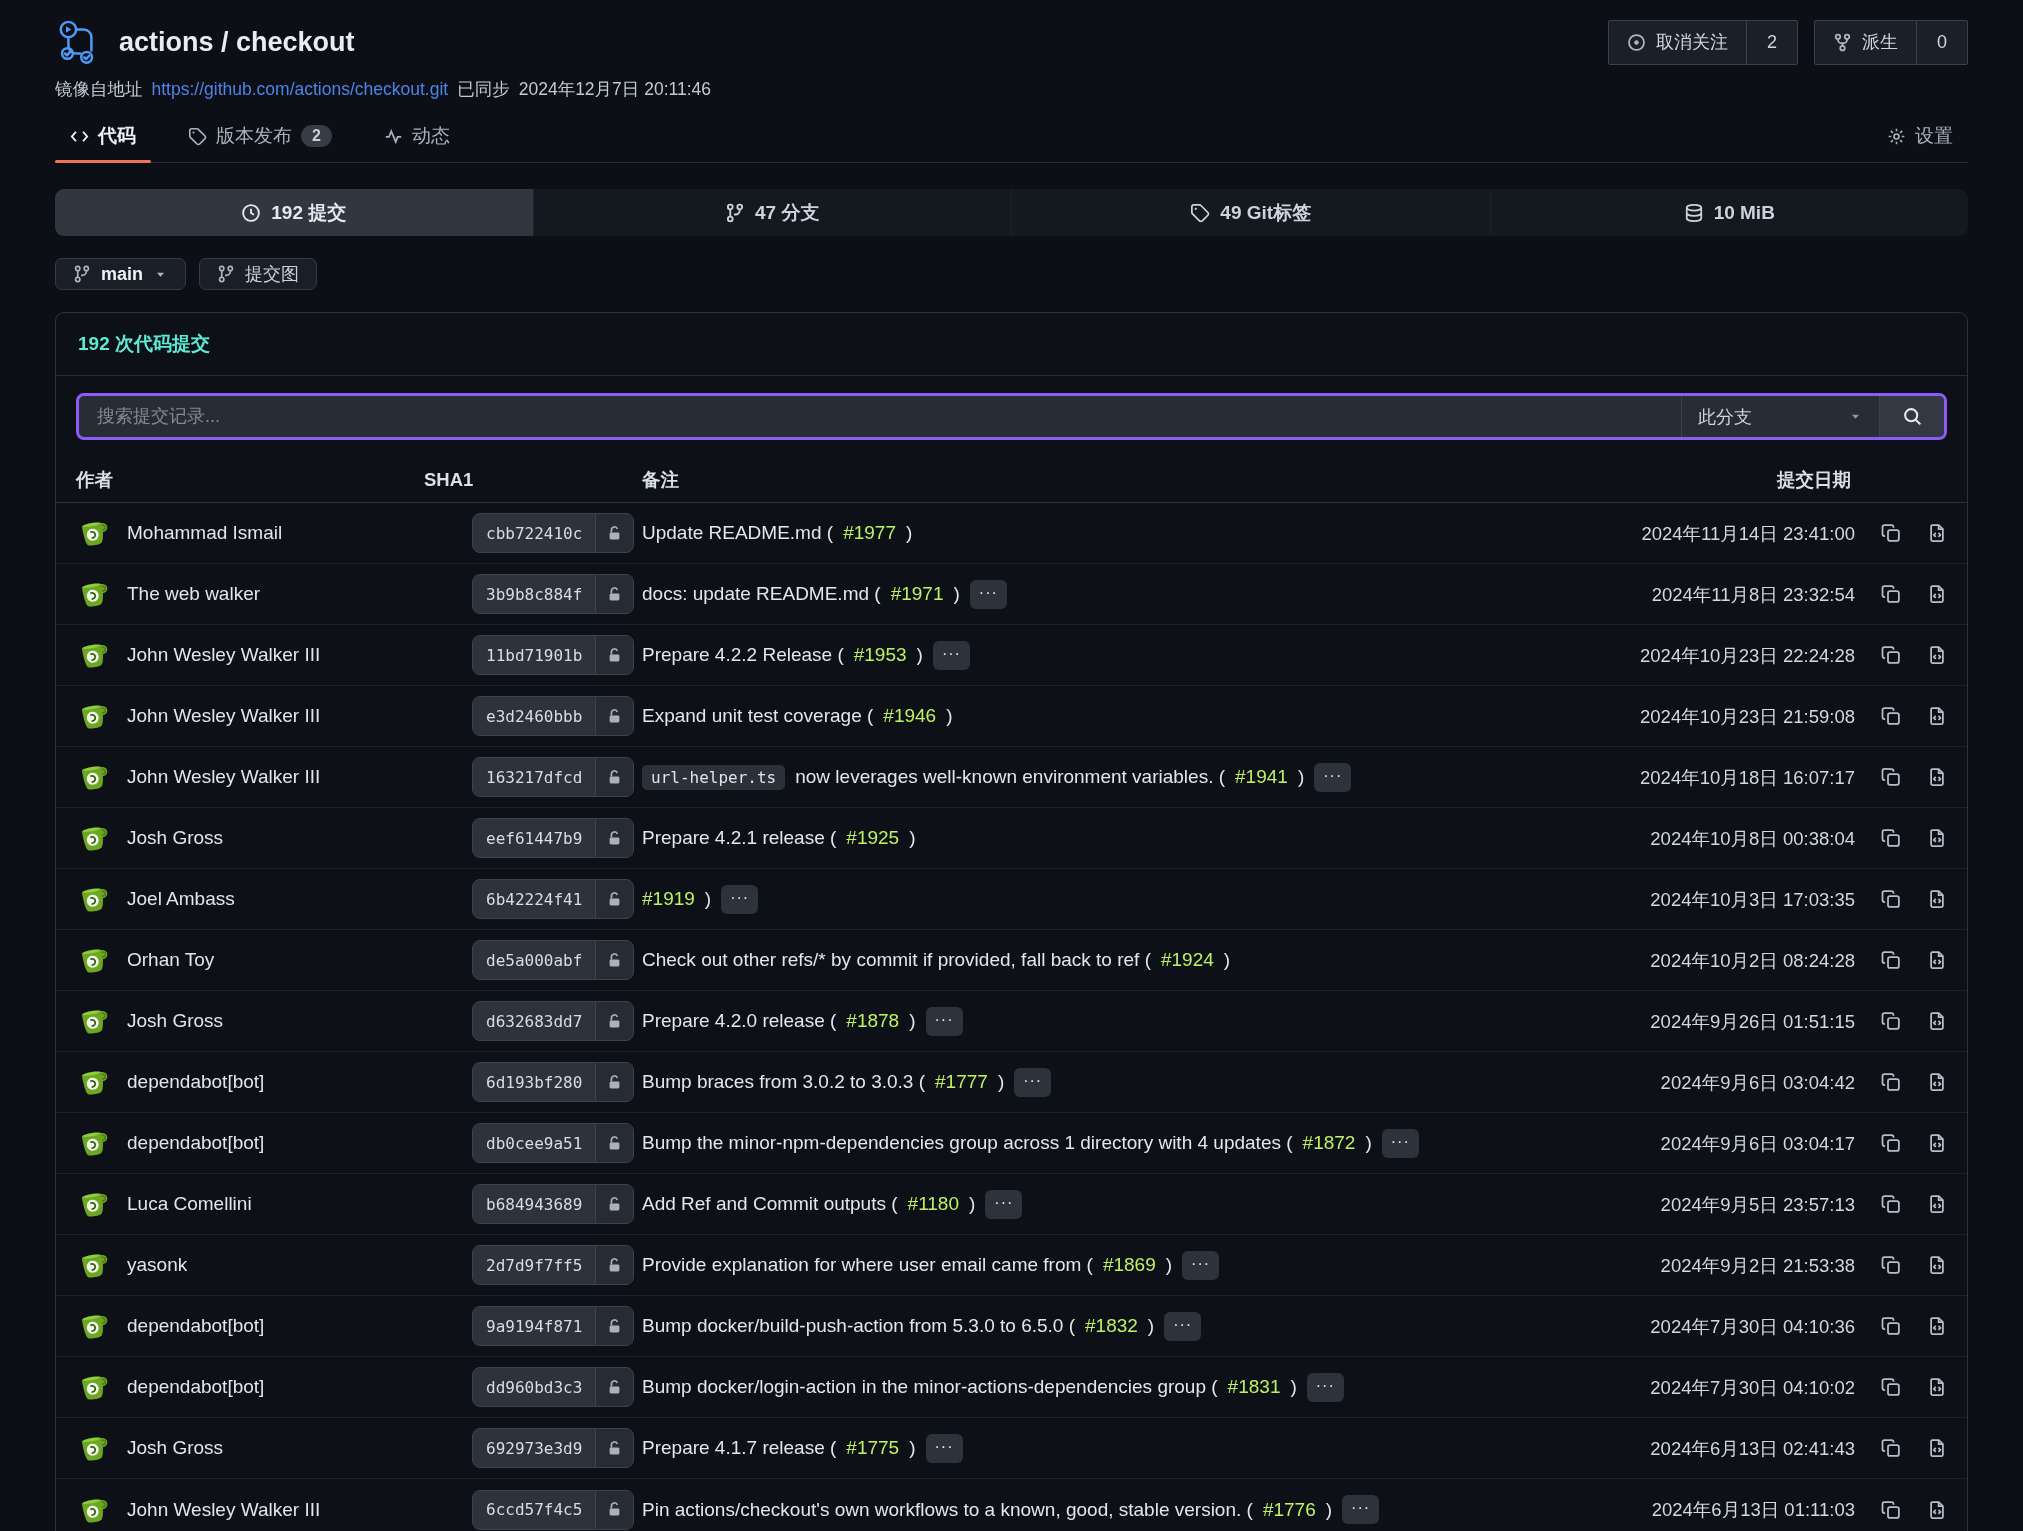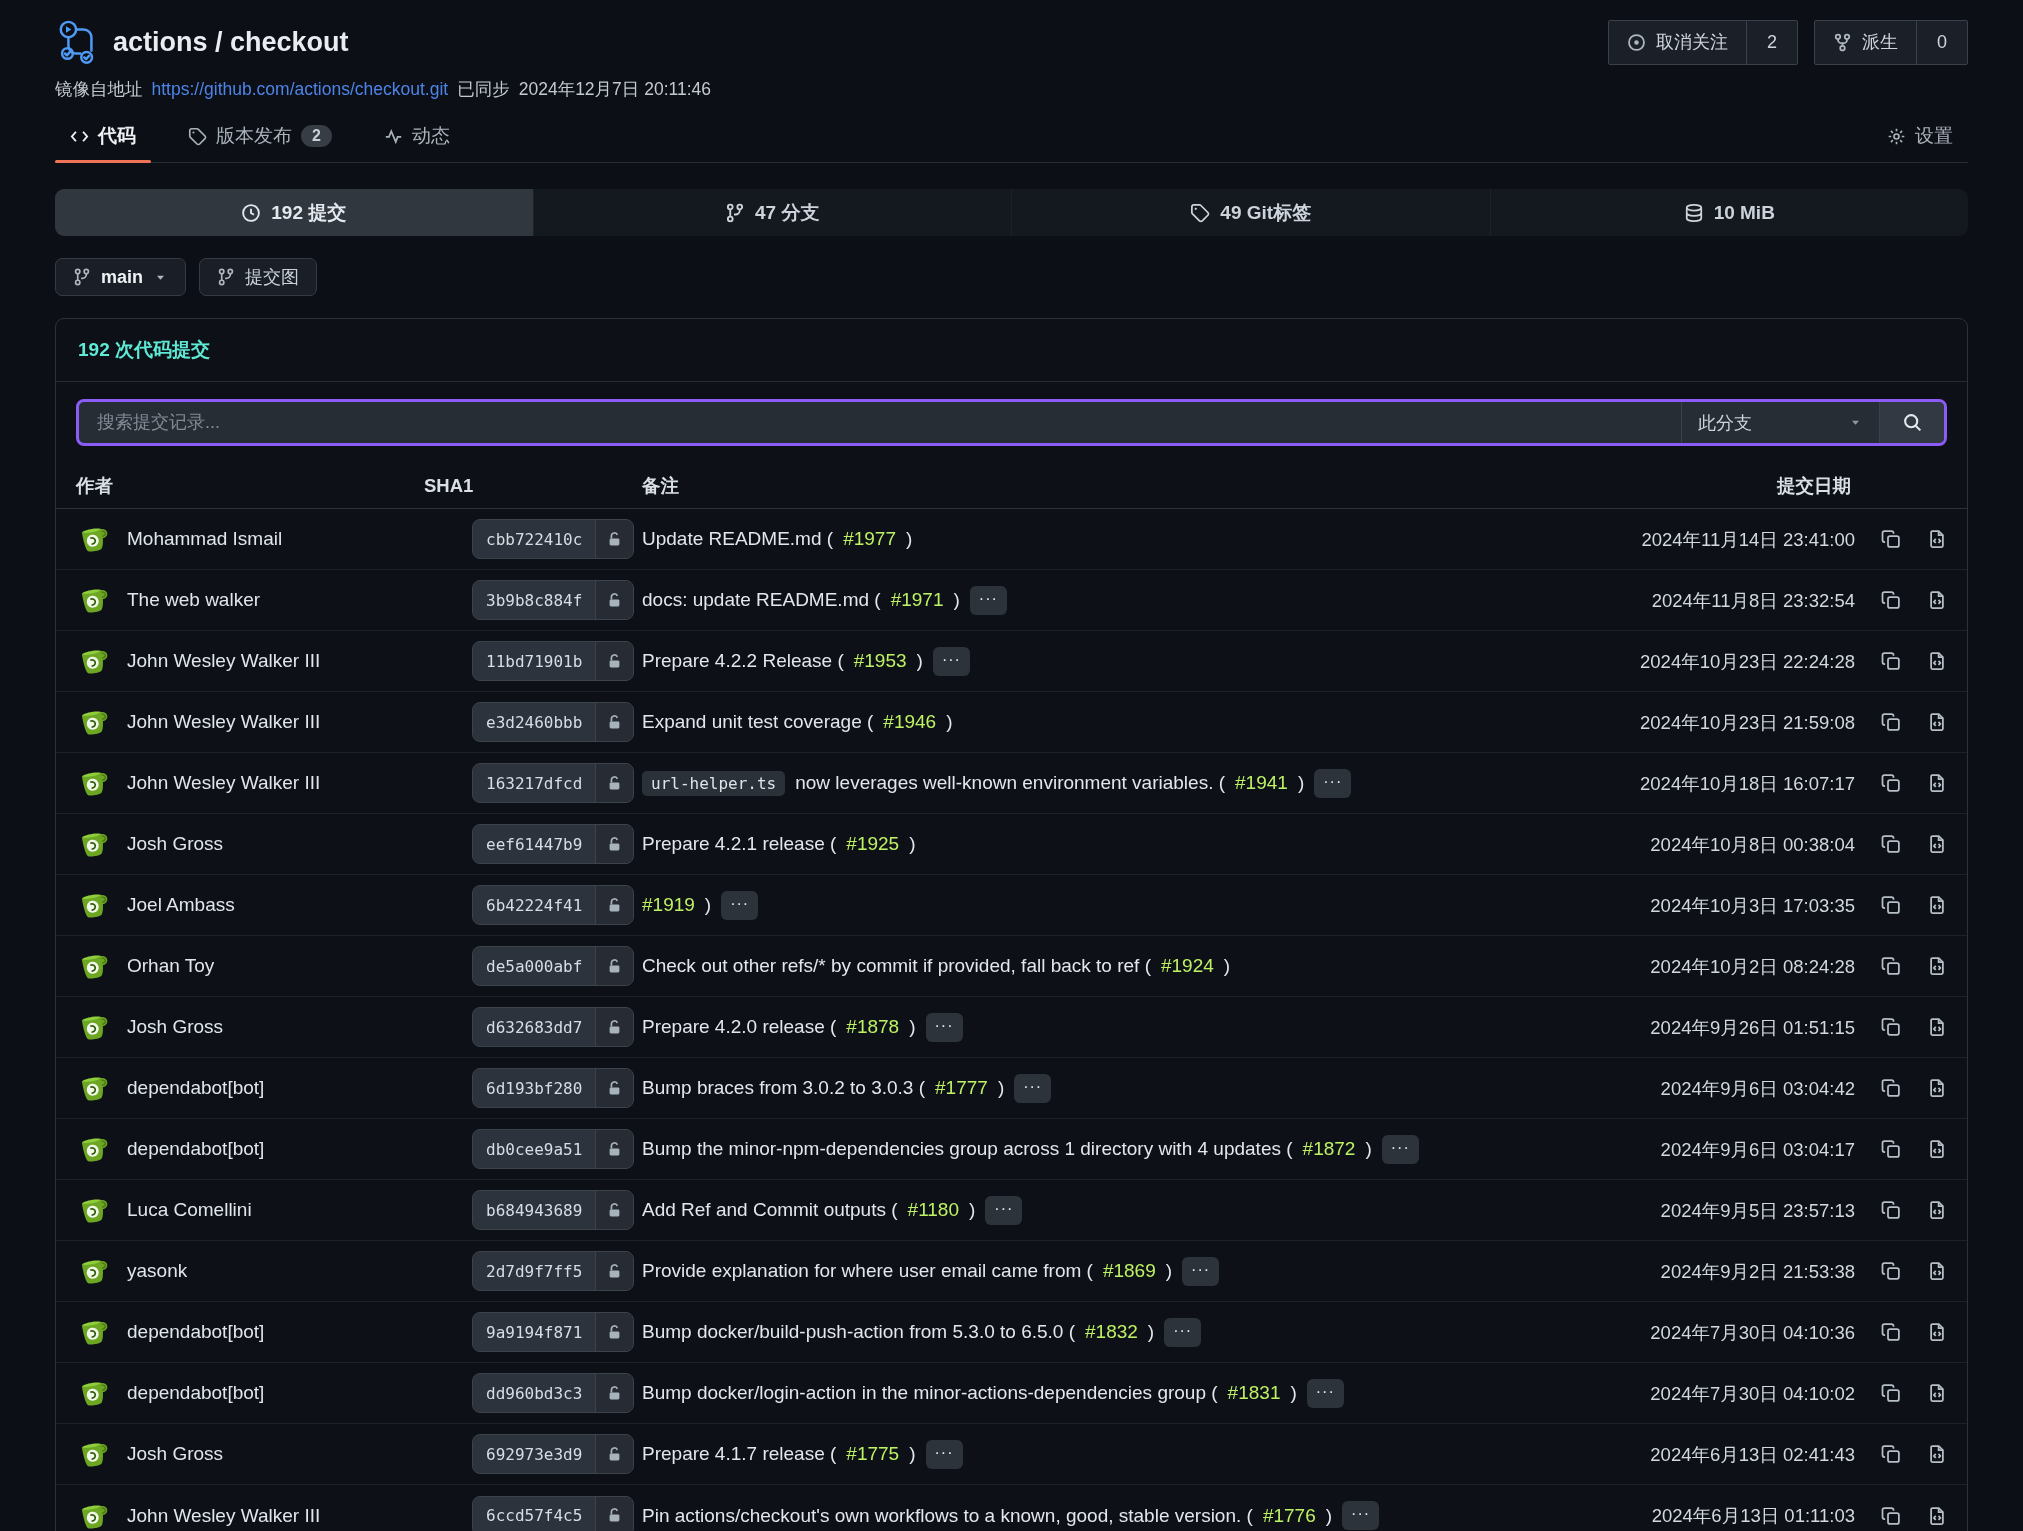--- a/index.html
+++ b/index.html
@@ -9,21 +9,21 @@
     color:#dfe5eb;
     font-family:"Liberation Sans","DejaVu Sans",sans-serif;
     font-size:19px;
   }
   .page { padding:14px 55px 0 55px; }
   svg { display:block; }
   a { text-decoration:none; }
 
   
   .top { display:flex; align-items:center; justify-content:space-between; height:56px; }
-  .repo-head { display:flex; align-items:center; gap:12px; }
+  .repo-head { display:flex; align-items:center; gap:18px; }
   .repo-title { font-size:27px; font-weight:600; color:#e9edf2; }
   .top-actions { display:flex; gap:16px; }
   .btn-group {
     display:flex; align-items:stretch; height:45px;
     background:#1b2028; border:1px solid #3a414b; border-radius:2px; overflow:hidden;
   }
   .btn-group .seg {
     display:flex; align-items:center; gap:10px; padding:0 18px;
     background:transparent; border:none; color:#ced6dd; font-size:18px;
     font-family:inherit; cursor:pointer;
@@ -65,21 +65,21 @@
     flex:1; display:flex; align-items:center; justify-content:center; gap:10px;
     color:#ccd3db; font-size:19px; font-weight:600; cursor:pointer;
     border-right:1px solid #1d222a;
   }
   .stat:last-child { border-right:none; }
   .stat.active { background:#31373f; color:#e4e9ee; }
 
   
   .toolbar { margin-top:22px; display:flex; gap:13px; }
   .tool-btn {
-    display:flex; align-items:center; gap:10px; height:38px; padding:0 17px;
+    display:flex; align-items:center; gap:10px; height:32px; padding:0 17px;
     background:#1a1f27; border:1px solid #343b44; border-radius:7px;
     color:#c9d1d9; font-size:18px; font-family:inherit; cursor:pointer;
   }
   .tool-btn .lbl-strong { color:#eef1f4; font-weight:700; }
 
   
   .panel { margin-top:22px; border:1px solid #2c323b; border-radius:9px; background:#0d1017; }
   .panel-header {
     padding:18px 22px; font-size:19px; font-weight:600; color:#5eead4;
     border-bottom:1px solid #262c34;

